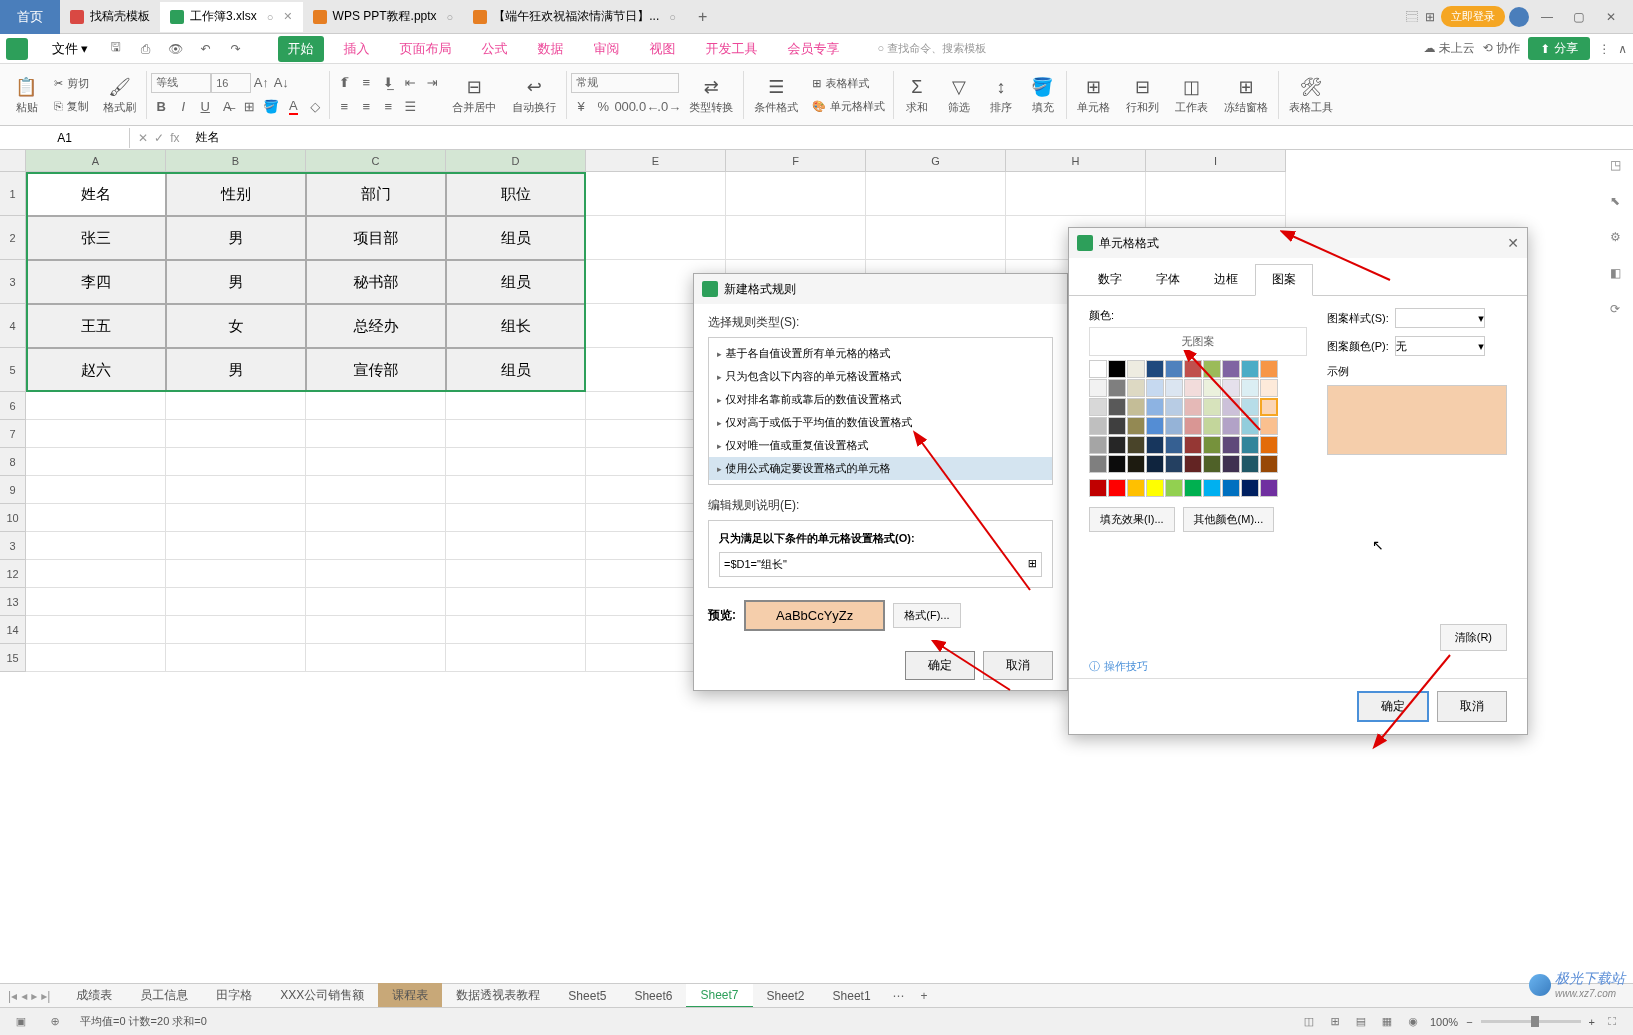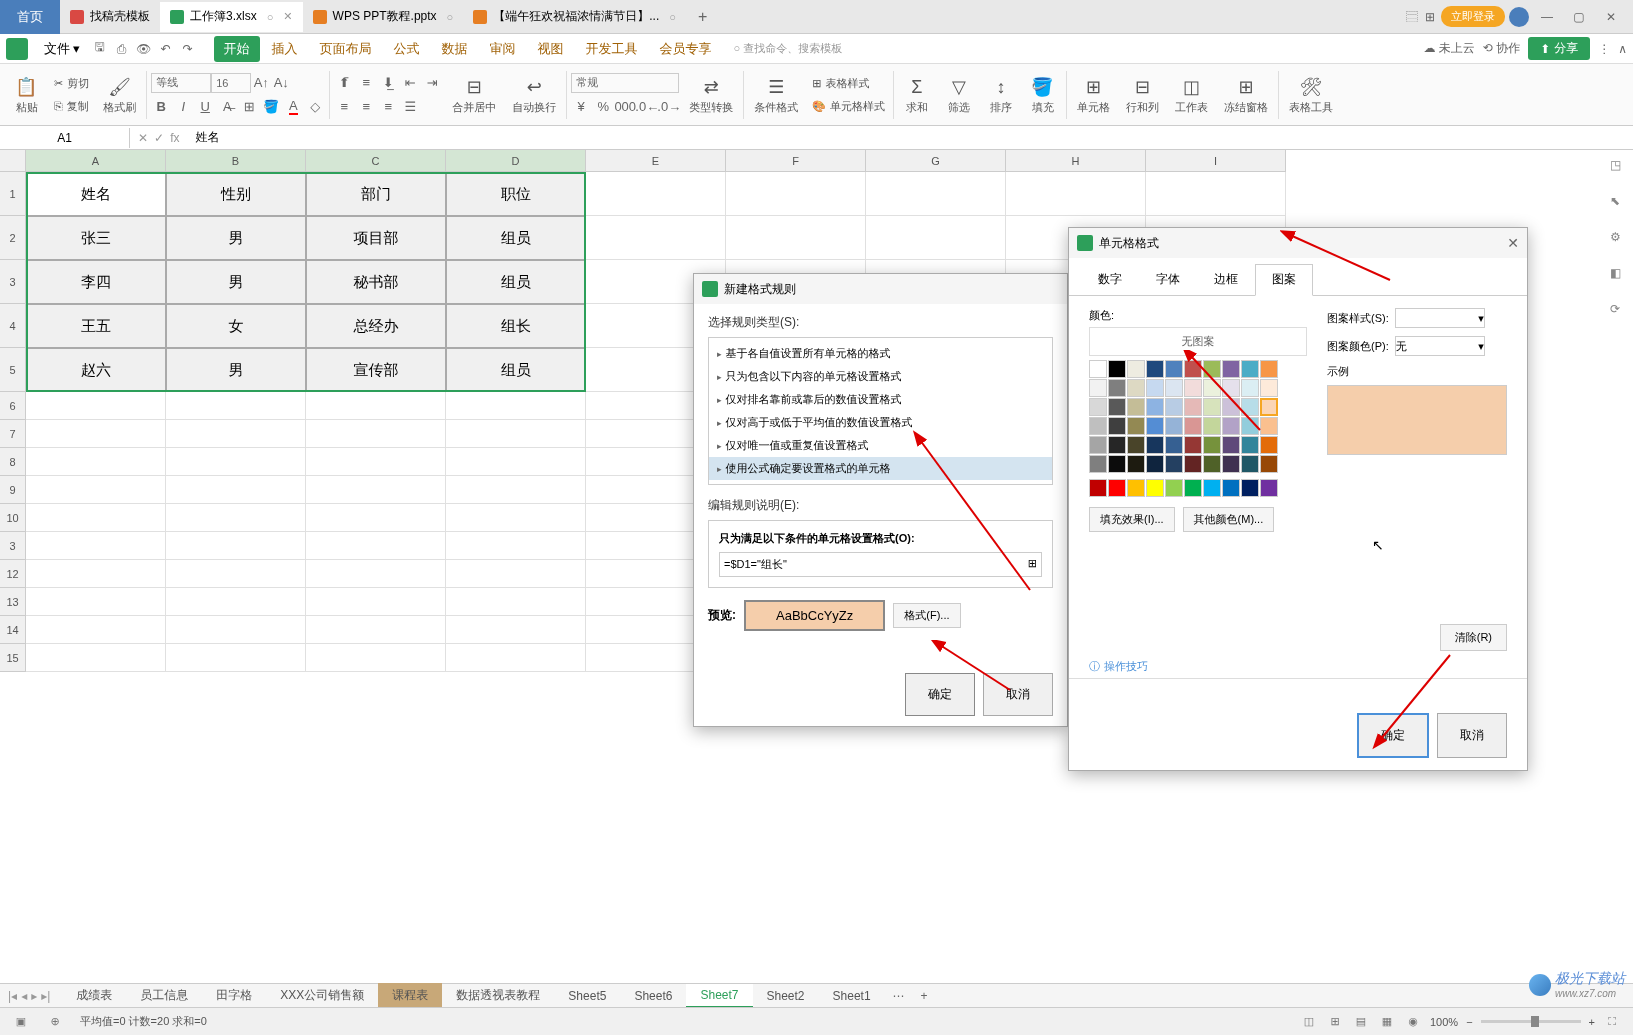--- a/index.html
+++ b/index.html
@@ -16,25 +16,25 @@
     .tab-icon.orange { background: #e67e22; }
     .tab-close { color: #999; font-size: 11px; margin-left: 4px; }
     .tab-add { font-size: 16px; color: #666; padding: 0 12px; }
     .titlebar-right { margin-left: auto; display: flex; align-items: center; gap: 4px; padding-right: 8px; }
     .login-btn { background: #f5a623; color: #fff; padding: 3px 10px; border-radius: 10px; font-size: 11px; }
     .title-ico { width: 14px; height: 14px; color: #666; display: inline-flex; align-items: center; justify-content: center; }
     .win-btn { width: 28px; height: 28px; display: flex; align-items: center; justify-content: center; color: #666; }
     .avatar { width: 20px; height: 20px; border-radius: 50%; background: #4a7ebb; }
     
     
-    .menubar { height: 30px; display: flex; align-items: center; padding: 0 6px; gap: 2px; border-bottom: 1px solid #ddd; }
+    .menubar { height: 30px; display: flex; align-items: center; padding: 0 6px; gap: 10px; border-bottom: 1px solid #ddd; }
     .menu-logo { width: 22px; height: 22px; background: #2d9f5a; border-radius: 3px; margin-right: 6px; }
     .file-menu { padding: 4px 8px; font-size: 13px; display: flex; align-items: center; gap: 3px; }
     .qat-icon { width: 20px; height: 20px; display: flex; align-items: center; justify-content: center; color: #666; }
-    .menu-item { padding: 4px 10px; font-size: 13px; color: #a16207; }
+    .menu-item { padding: 4px 10px; font-size: 13px; color: #ec4899; }
     .menu-item.active { background: #2d9f5a; color: #fff; border-radius: 3px; }
     .menubar-right { margin-left: auto; display: flex; align-items: center; gap: 8px; font-size: 12px; color: #666; }
     .share-btn { background: #2d9f5a; color: #fff; padding: 3px 12px; border-radius: 3px; display: flex; align-items: center; gap: 4px; }
     .searchbox { color: #999; font-size: 11px; }
     
     
     .ribbon { height: 62px; display: flex; align-items: center; padding: 0 8px; gap: 4px; border-bottom: 1px solid #ccc; background: #fafafa; }
     .ribbon-group { display: flex; flex-direction: column; align-items: center; padding: 2px 6px; color: #555; font-size: 11px; }
     .ribbon-sep { width: 1px; height: 48px; background: #ddd; }
     .ribbon-big-icon { width: 26px; height: 26px; display: flex; align-items: center; justify-content: center; font-size: 18px; color: #555; }
@@ -76,21 +76,21 @@
     .rule-list { border: 1px solid #ccc; padding: 4px 0; margin-bottom: 12px; }
     .rule-item { padding: 4px 8px; display: flex; align-items: center; gap: 4px; font-size: 11px; }
     .rule-item.sel { background: #d4e4f0; }
     .rule-item::before { content: "▸"; font-size: 9px; color: #666; }
     .formula-box { border: 1px solid #ccc; padding: 10px; margin-bottom: 12px; }
     .formula-input { border: 1px solid #ccc; padding: 4px; width: 100%; font-size: 11px; display: flex; justify-content: space-between; margin-top: 6px; }
     .preview-row { display: flex; align-items: center; gap: 8px; }
     .preview-box { border: 2px solid #888; background: #f5ceab; padding: 6px 30px; font-size: 13px; }
     .format-btn { border: 1px solid #ccc; padding: 4px 10px; font-size: 11px; background: #f5f5f5; }
     .dlg-buttons { display: flex; justify-content: flex-end; gap: 8px; padding: 10px 14px; border-top: none; }
-    .dlg-btn { border: 1px solid #aaa; padding: 12px 22px; font-size: 12px; background: #f0f0f0; margin-top: 22px; }
+    .dlg-btn { border: 1px solid #aaa; padding: 5px 22px; font-size: 12px; background: #f0f0f0; }
     .dlg-btn.primary { border: 1px solid #888; }
     
     
     .dialog2 { left: 1068px; top: 227px; width: 460px; }
     .dlg-close { margin-left: auto; font-size: 14px; color: #666; }
     .tabs-row { display: flex; border-bottom: 1px solid #ccc; padding: 0 12px; margin-top: 6px; }
     .dlg-tab { padding: 6px 16px; font-size: 12px; border: 1px solid transparent; }
     .dlg-tab.active { border: 1px solid #ccc; border-bottom-color: #fff; margin-bottom: -1px; background: #fff; }
     .pattern-body { padding: 12px 20px; display: flex; gap: 20px; }
     .color-section { flex: 1; }

